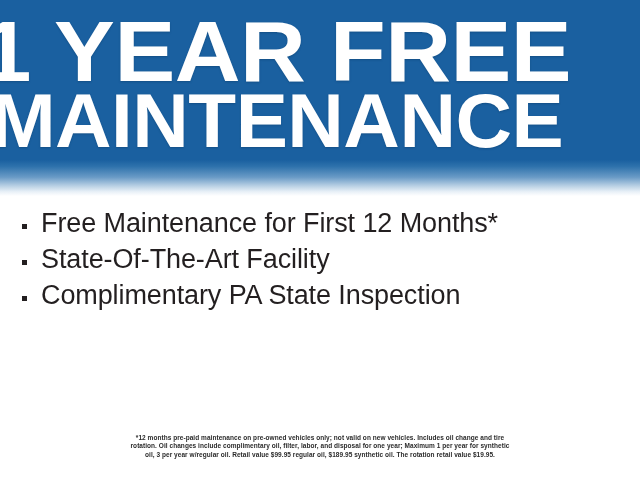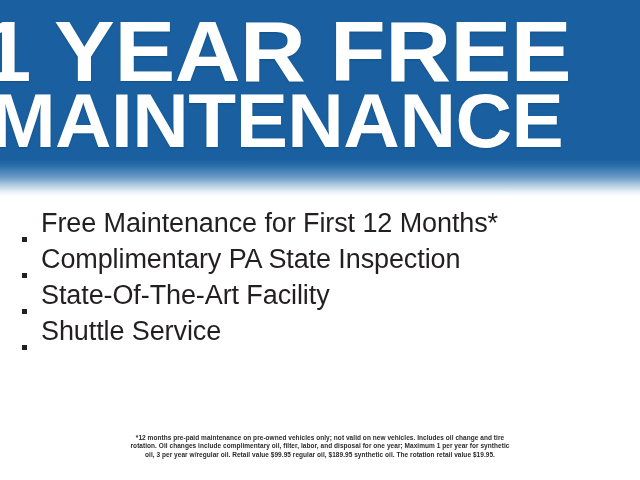--- a/index.html
+++ b/index.html
@@ -77,21 +77,21 @@
     position: absolute;
     left: 22px;
     top: 206px;
     width: 600px;
     margin: 0;
     padding: 0;
     list-style: none;
   }
   .bullet-item {
     display: flex;
-    align-items: flex-end;
+    align-items: flex-start;
     color: #231f20;
     font-size: 27px;
     font-weight: normal;
     line-height: 1.33;
     letter-spacing: -0.1px;
   }
   .bullet-marker {
     flex: 0 0 auto;
     width: 5px;
     height: 5px;
@@ -134,29 +134,25 @@
     <div class="banner-fade"></div>
   </div>
 
   <ul class="bullets">
     <li class="bullet-item">
       <span class="bullet-marker"></span>
       <span class="bullet-text">Free Maintenance for First 12 Months*</span>
     </li>
     <li class="bullet-item">
       <span class="bullet-marker"></span>
-      <span class="bullet-text">Complimentary PA State Inspection</span>
-    </li>
-    <li class="bullet-item">
-      <span class="bullet-marker"></span>
       <span class="bullet-text">State-Of-The-Art Facility</span>
     </li>
     <li class="bullet-item">
       <span class="bullet-marker"></span>
-      <span class="bullet-text">Shuttle Service</span>
+      <span class="bullet-text">Complimentary PA State Inspection</span>
     </li>
   </ul>
 
   <div class="fineprint">
     <span class="fineprint-line">*12 months pre-paid maintenance on pre-owned vehicles only; not valid on new vehicles. Includes oil change and tire</span>
     <span class="fineprint-line">rotation. Oil changes include complimentary oil, filter, labor, and disposal for one year; Maximum 1 per year for synthetic</span>
     <span class="fineprint-line">oil, 3 per year w/regular oil. Retail value $99.95 regular oil, $189.95 synthetic oil. The rotation retail value $19.95.</span>
   </div>
 
 </div>

